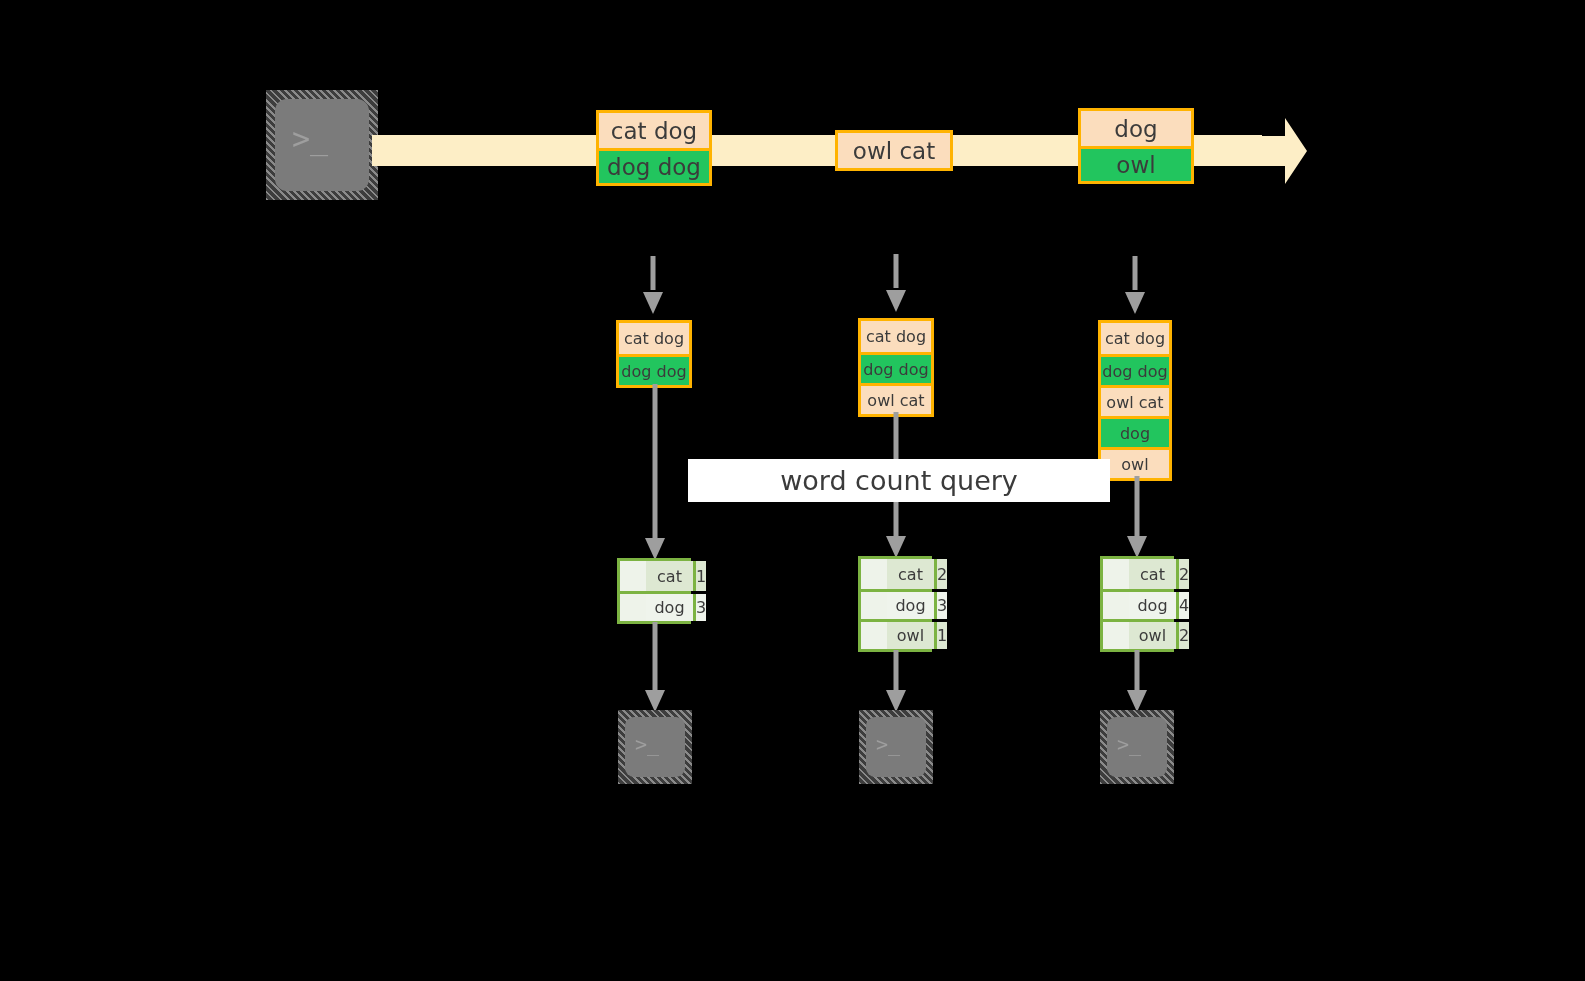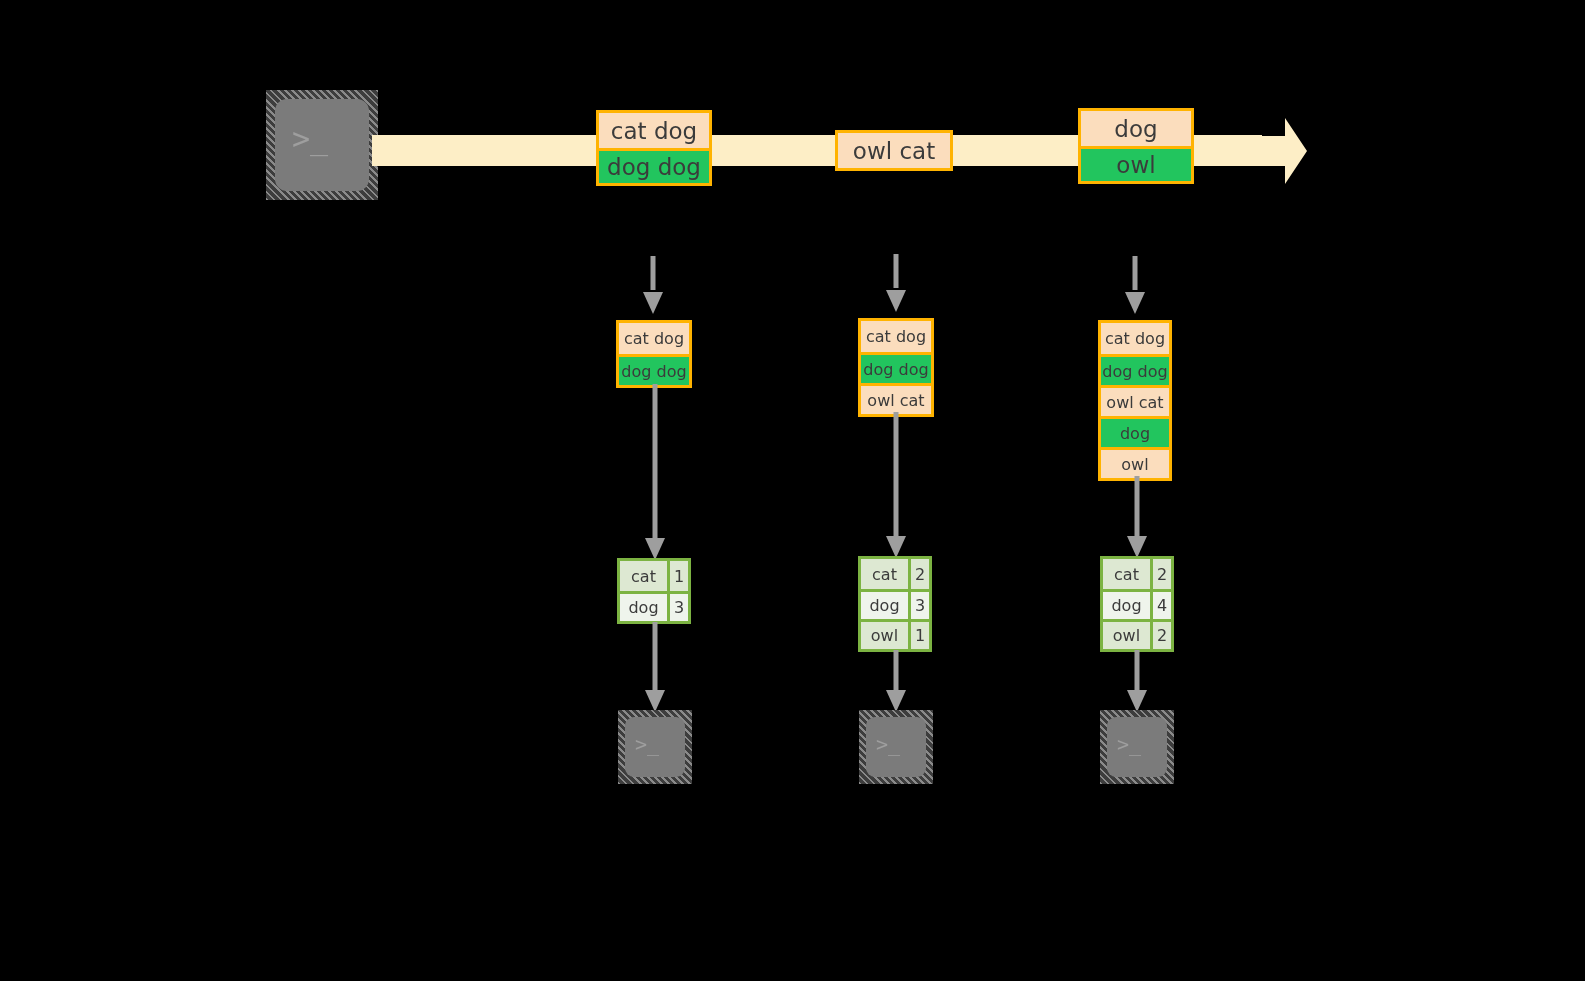--- a/index.html
+++ b/index.html
@@ -105,20 +105,21 @@
   .restable {
     position: absolute;
     box-sizing: border-box;
     border: 3px solid #7cb342;
     background: #eef3ea;
   }
   .resrow {
     display: flex;
     height: 30px;
     box-sizing: border-box;
+    padding-left: 26px;
   }
   .resrow.sep { border-top: 3px solid #7cb342; }
   .resrow.dark .cell { background: #dde8d2; }
   .resrow.light .cell { background: #eff4ec; }
   .resrow .cell {
     box-sizing: border-box;
     display: flex;
     align-items: center;
     justify-content: center;
     color: #3b3b3b;
@@ -233,20 +234,23 @@
       <path d="M2 124 L22 124 L12 146 Z" fill="#9e9e9e"></path>
     </svg>
   </div>
   <div class="conn" style="left:1125px; top:476px;">
     <svg width="24" height="84" viewBox="0 0 24 84">
       <line x1="12" y1="0" x2="12" y2="64" stroke="#9e9e9e" stroke-width="5"></line>
       <path d="M2 60 L22 60 L12 82 Z" fill="#9e9e9e"></path>
     </svg>
   </div>
 
+  <div class="query-band">
+    <span class="label">word count query</span>
+  </div>
 
   <div class="restable tbl-1">
     <div class="resrow dark">
       <div class="cell key">cat</div>
       <div class="cell val">1</div>
     </div>
     <div class="resrow light sep">
       <div class="cell key">dog</div>
       <div class="cell val">3</div>
     </div>

